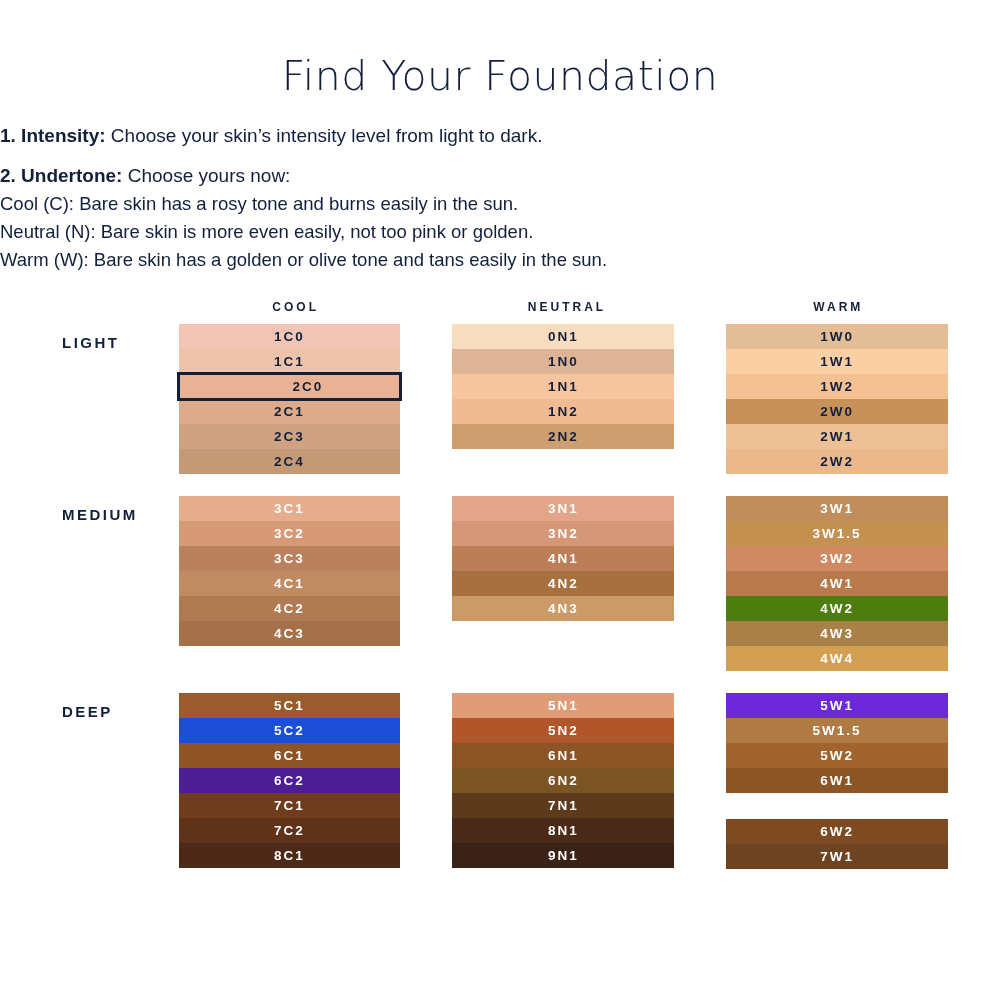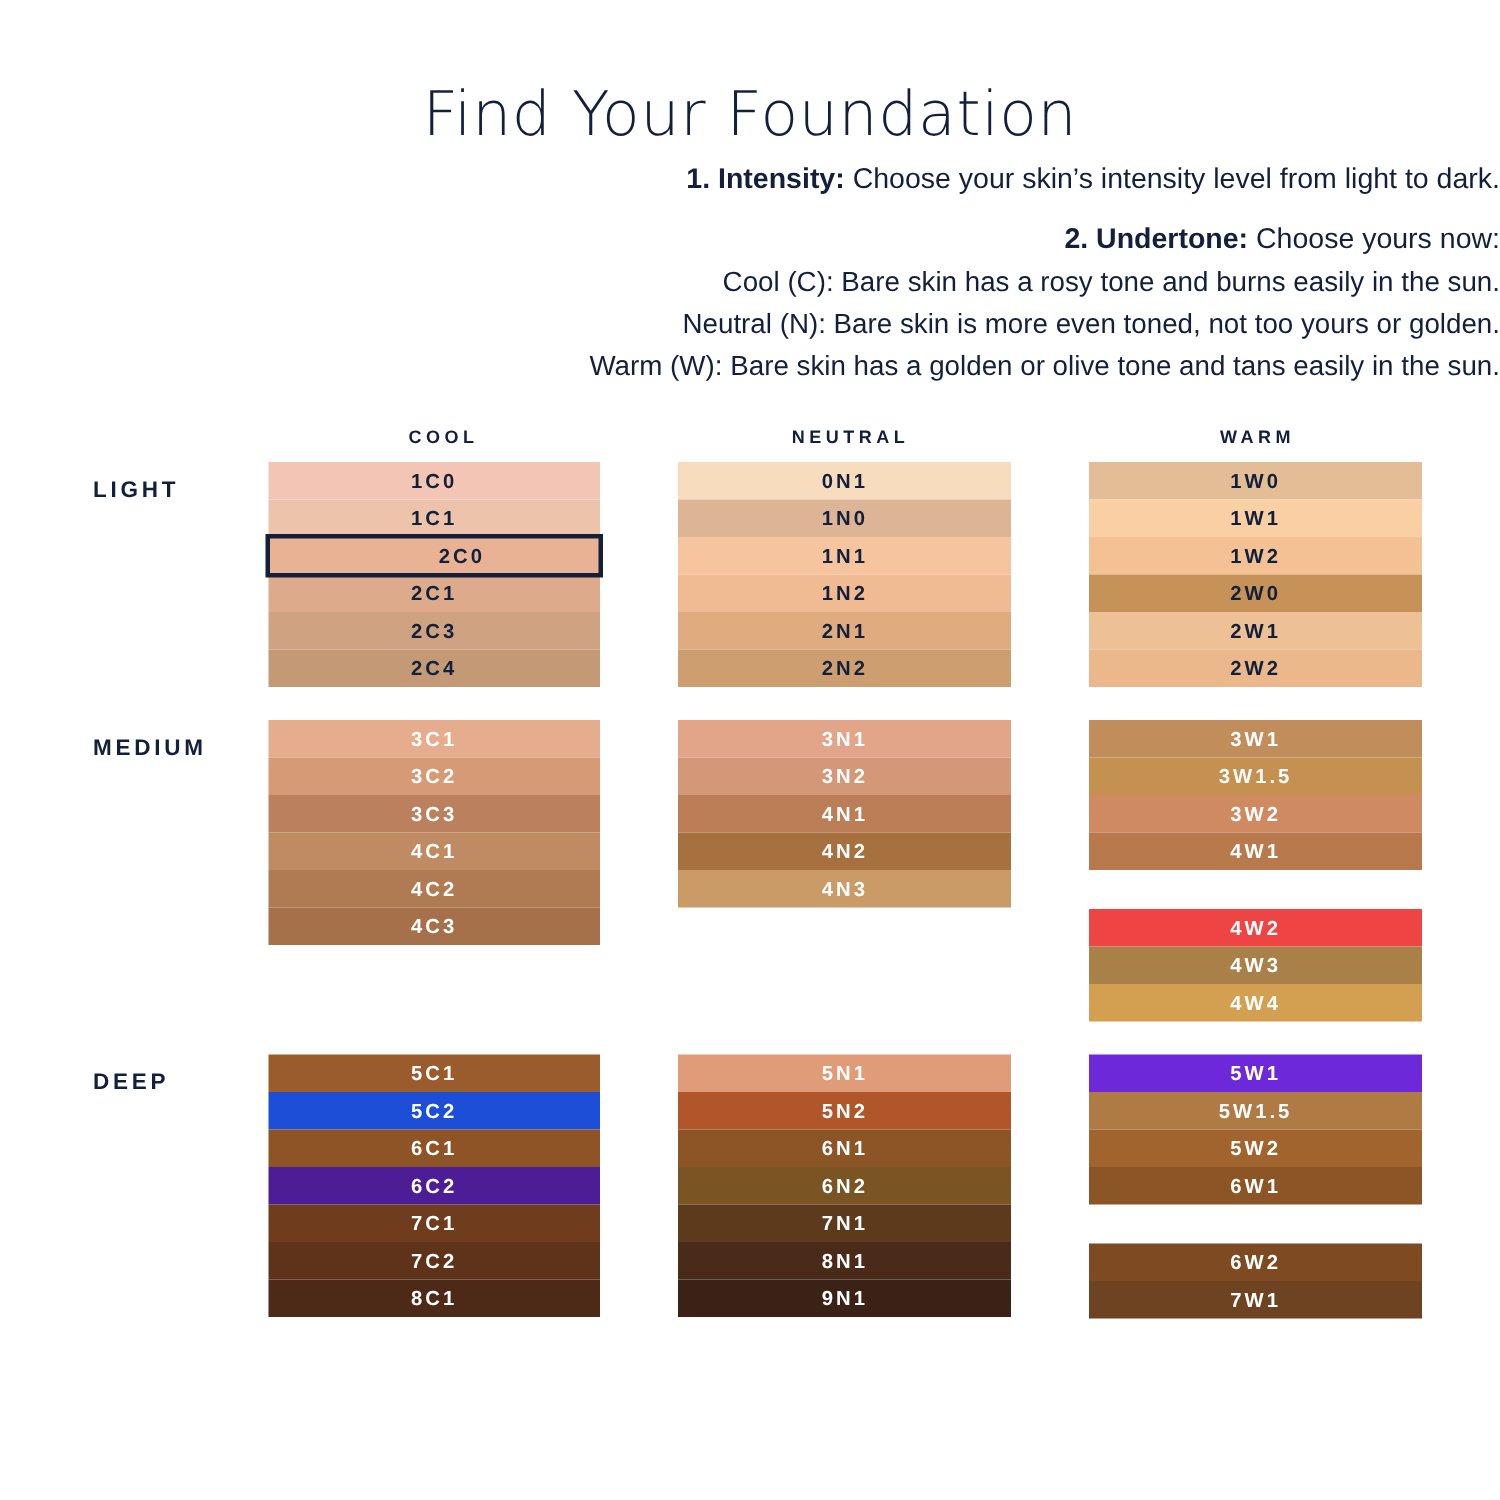--- a/index.html
+++ b/index.html
@@ -24,22 +24,22 @@
     text-align: center;
     font-family: "DejaVu Sans", sans-serif;
     font-weight: 300;
     font-size: 41px;
     letter-spacing: 0.5px;
     color: #12203c;
     margin: 0;
     padding-top: 52px;
   }
   .intro {
-    margin-top: 6px;
-    text-align: right;
+    margin-top: 22px;
+    text-align: left;
     color: #12203c;
   }
   .intro-line {
     font-size: 18.5px;
     line-height: 28px;
   }
   .intro-line.step {
     font-size: 19px;
   }
   .intro-line b {
@@ -113,21 +113,21 @@
     <div class="intro-line step">
       <b>1. Intensity:</b>
       <span>Choose your skin’s intensity level from light to dark.</span>
     </div>
     <div class="gap"></div>
     <div class="intro-line step">
       <b>2. Undertone:</b>
       <span>Choose yours now:</span>
     </div>
     <div class="intro-line">Cool (C): Bare skin has a rosy tone and burns easily in the sun.</div>
-    <div class="intro-line">Neutral (N): Bare skin is more even toned, not too yours or golden.</div>
+    <div class="intro-line">Neutral (N): Bare skin is more even easily, not too pink or golden.</div>
     <div class="intro-line">Warm (W): Bare skin has a golden or olive tone and tans easily in the sun.</div>
   </div>
 
   <div class="grid">
 
     <div class="col-headers">
       <div class="col-head">COOL</div>
       <div class="col-head">NEUTRAL</div>
       <div class="col-head">WARM</div>
     </div>
@@ -140,21 +140,20 @@
           <div class="swatch selected" style="background: rgb(233, 178, 148); color: rgb(18, 32, 60); padding-left: 37px;">2C0</div>
           <div class="swatch" style="background: rgb(221, 171, 139); color: rgb(18, 32, 60);">2C1</div>
           <div class="swatch" style="background: rgb(207, 163, 130); color: rgb(18, 32, 60);">2C3</div>
           <div class="swatch" style="background: rgb(196, 154, 118); color: rgb(18, 32, 60);">2C4</div>
         </div>
       <div class="stack">
           <div class="swatch" style="background: rgb(248, 220, 190); color: rgb(18, 32, 60);">0N1</div>
           <div class="swatch" style="background: rgb(221, 180, 150); color: rgb(18, 32, 60);">1N0</div>
           <div class="swatch" style="background: rgb(246, 196, 158); color: rgb(18, 32, 60);">1N1</div>
           <div class="swatch" style="background: rgb(240, 187, 147); color: rgb(18, 32, 60);">1N2</div>
-          <div class="swatch" style="background: rgb(224, 171, 126); color: rgb(18, 32, 60);">2N1</div>
           <div class="swatch" style="background: rgb(204, 158, 112); color: rgb(18, 32, 60);">2N2</div>
         </div>
       <div class="stack">
           <div class="swatch" style="background: rgb(227, 189, 149); color: rgb(18, 32, 60);">1W0</div>
           <div class="swatch" style="background: rgb(251, 207, 164); color: rgb(18, 32, 60);">1W1</div>
           <div class="swatch" style="background: rgb(243, 193, 147); color: rgb(18, 32, 60);">1W2</div>
           <div class="swatch" style="background: rgb(199, 146, 88); color: rgb(18, 32, 60);">2W0</div>
           <div class="swatch" style="background: rgb(238, 192, 149); color: rgb(18, 32, 60);">2W1</div>
           <div class="swatch" style="background: rgb(234, 184, 139); color: rgb(18, 32, 60);">2W2</div>
         </div>
@@ -175,21 +174,21 @@
           <div class="swatch" style="background: rgb(212, 152, 120); color: rgb(255, 255, 255);">3N2</div>
           <div class="swatch" style="background: rgb(187, 126, 86); color: rgb(255, 255, 255);">4N1</div>
           <div class="swatch" style="background: rgb(166, 112, 63); color: rgb(255, 255, 255);">4N2</div>
           <div class="swatch" style="background: rgb(203, 155, 103); color: rgb(255, 255, 255);">4N3</div>
         </div>
       <div class="stack">
           <div class="swatch" style="background: rgb(193, 141, 90); color: rgb(255, 255, 255);">3W1</div>
           <div class="swatch" style="background: rgb(196, 145, 81); color: rgb(255, 255, 255);">3W1.5</div>
           <div class="swatch" style="background: rgb(208, 138, 98); color: rgb(255, 255, 255);">3W2</div>
           <div class="swatch" style="background: rgb(184, 121, 76); color: rgb(255, 255, 255);">4W1</div>
-          <div class="swatch" style="background: #ef4444; color: rgb(255, 255, 255); margin-top: 26px;">4W2</div>
+          <div class="swatch" style="background: #4d7c0f; color: rgb(255, 255, 255);">4W2</div>
           <div class="swatch" style="background: rgb(169, 129, 72); color: rgb(255, 255, 255);">4W3</div>
           <div class="swatch" style="background: rgb(210, 160, 80); color: rgb(255, 255, 255);">4W4</div>
         </div>
     </div>
 
     <div class="row-block">
       <div class="row-label">DEEP</div>
       <div class="stack">
           <div class="swatch" style="background: rgb(154, 92, 45); color: rgb(255, 255, 255);">5C1</div>
           <div class="swatch" style="background: #1d4ed8; color: rgb(255, 255, 255);">5C2</div>

